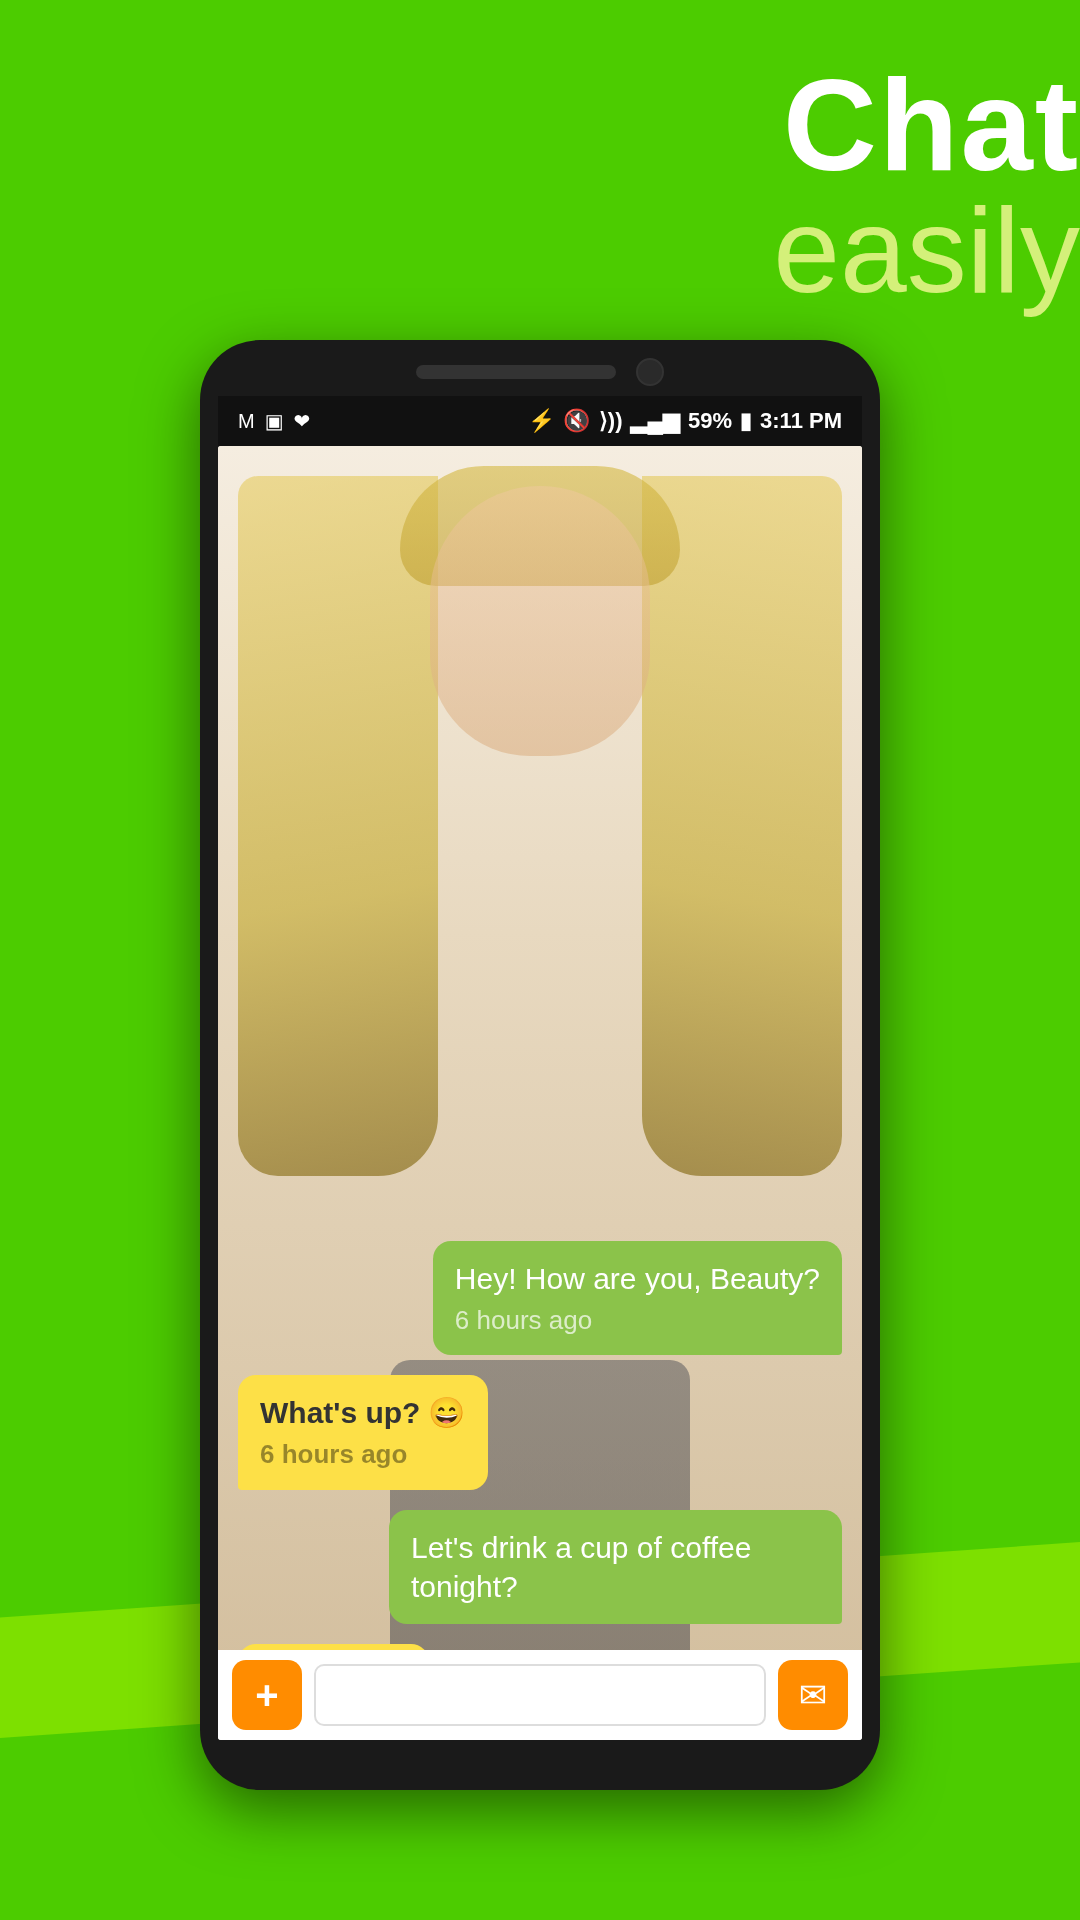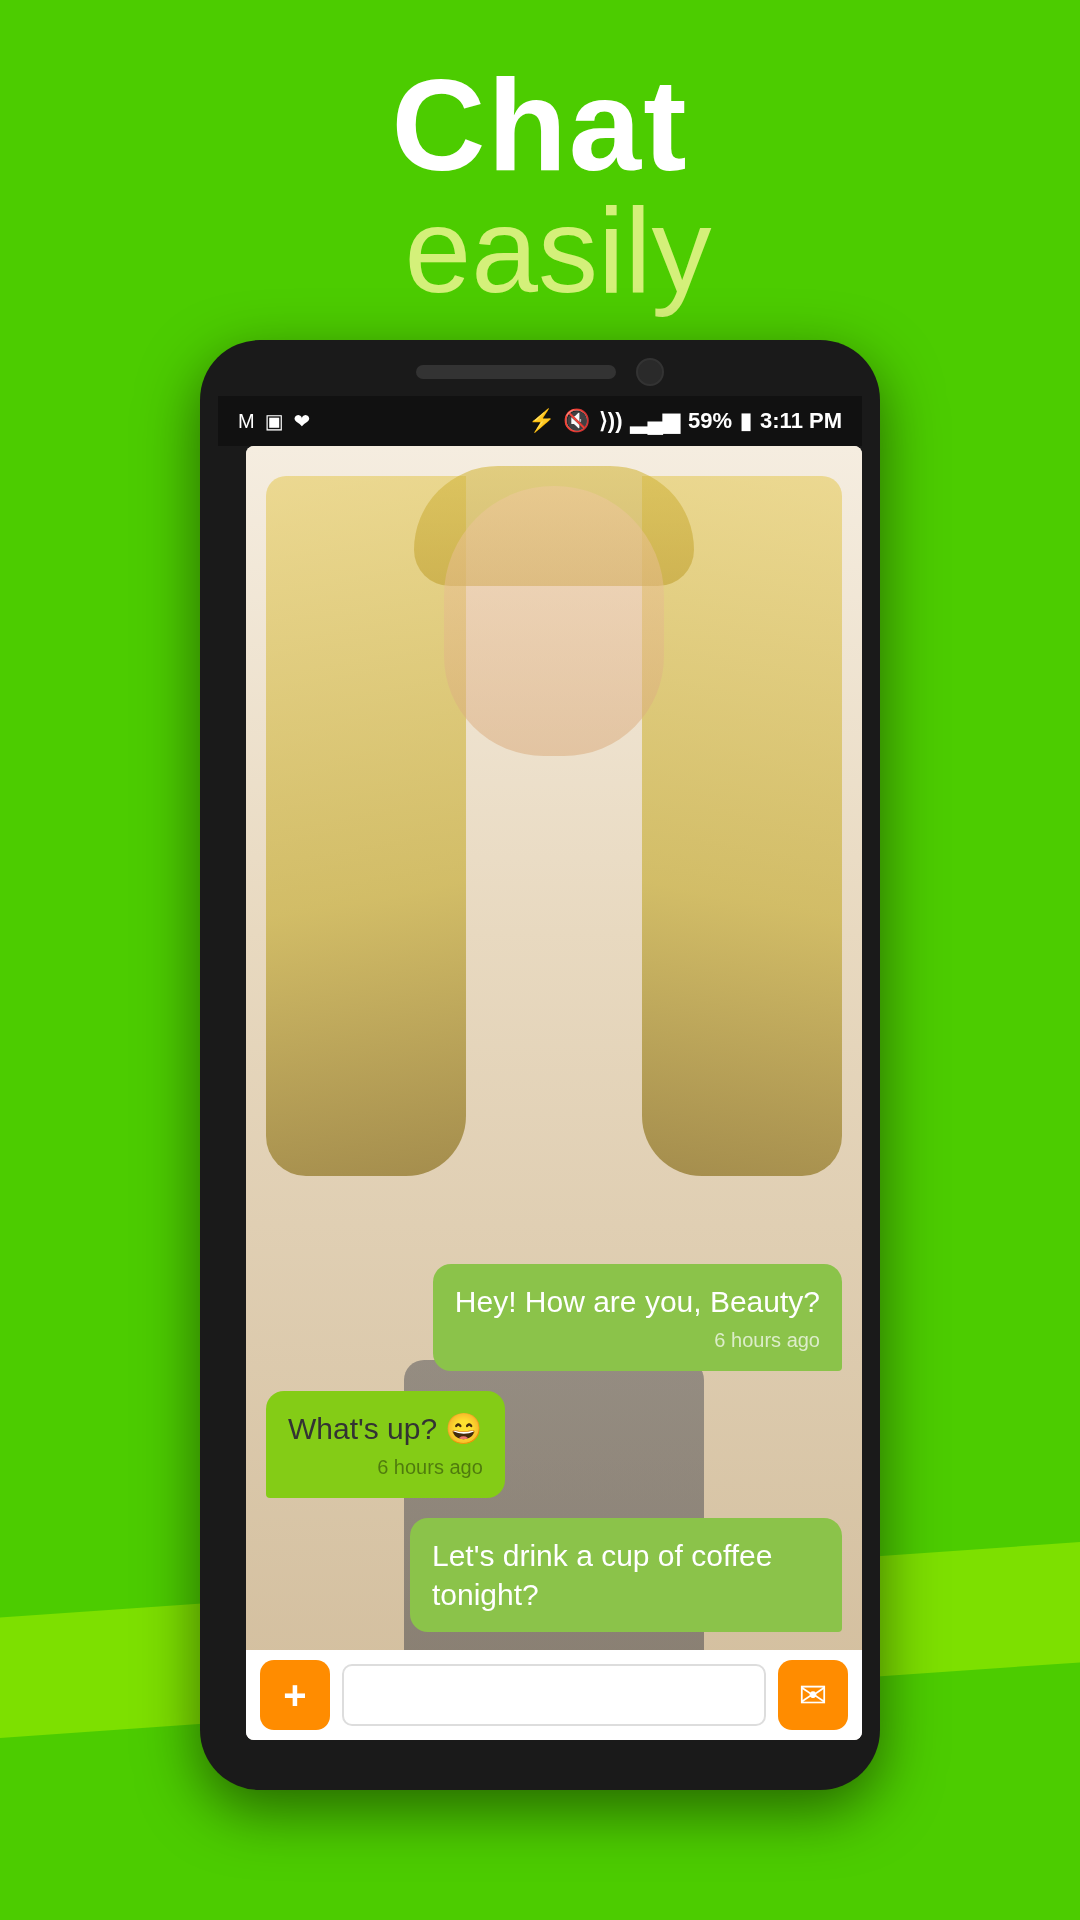--- a/index.html
+++ b/index.html
@@ -7,21 +7,21 @@
       width: 1080px;
       height: 1920px;
       background: #4ccc00;
       font-family: 'Arial', sans-serif;
       overflow: hidden;
       position: relative;
     }
 
     
     .header-section {
-      text-align: center;
+      text-align: right;
       padding-top: 60px;
       position: relative;
       z-index: 2;
     }
     .header-chat {
       font-size: 130px;
       font-weight: 900;
       color: #ffffff;
       line-height: 1.0;
       letter-spacing: 2px;
@@ -113,26 +113,25 @@
       font-weight: bold;
     }
     .status-icon {
       font-size: 20px;
     }
 
     
     .phone-screen {
       background: #f5f0e8;
       height: calc(100% - 120px);
-      border-radius: 8px;
+      border-radius: 3px;
       overflow: hidden;
       position: relative;
       display: flex;
       flex-direction: column;
-      margin-left: 28px;
     }
 
     
     .chat-background {
       position: absolute;
       top: 0;
       left: 0;
       right: 0;
       bottom: 80px;
       background: linear-gradient(180deg, #f5ede0 0%, #e8d9c0 40%, #d4c0a0 100%);
@@ -219,40 +218,40 @@
     
     .message-bubble {
       max-width: 75%;
       padding: 18px 22px;
       border-radius: 18px;
       font-size: 30px;
       line-height: 1.3;
       position: relative;
     }
     .message-time {
-      font-size: 20px;
+      font-size: 26px;
       color: rgba(0,0,0,0.4);
       margin-top: 6px;
       display: block;
-      text-align: right;
     }
     .msg-sent {
       background: #8bc34a;
       color: #ffffff;
       align-self: flex-end;
       border-radius: 18px 18px 4px 18px;
     }
     .msg-sent .message-time {
       color: rgba(255,255,255,0.7);
     }
     .msg-received {
-      background: #84cc16;
+      background: #fde047;
       color: #333;
       align-self: flex-start;
       border-radius: 18px 18px 18px 4px;
+      font-weight: bold;
     }
 
     
     .bottom-bar {
       position: absolute;
       bottom: 0;
       left: 0;
       right: 0;
       height: 90px;
       background: #fff;

